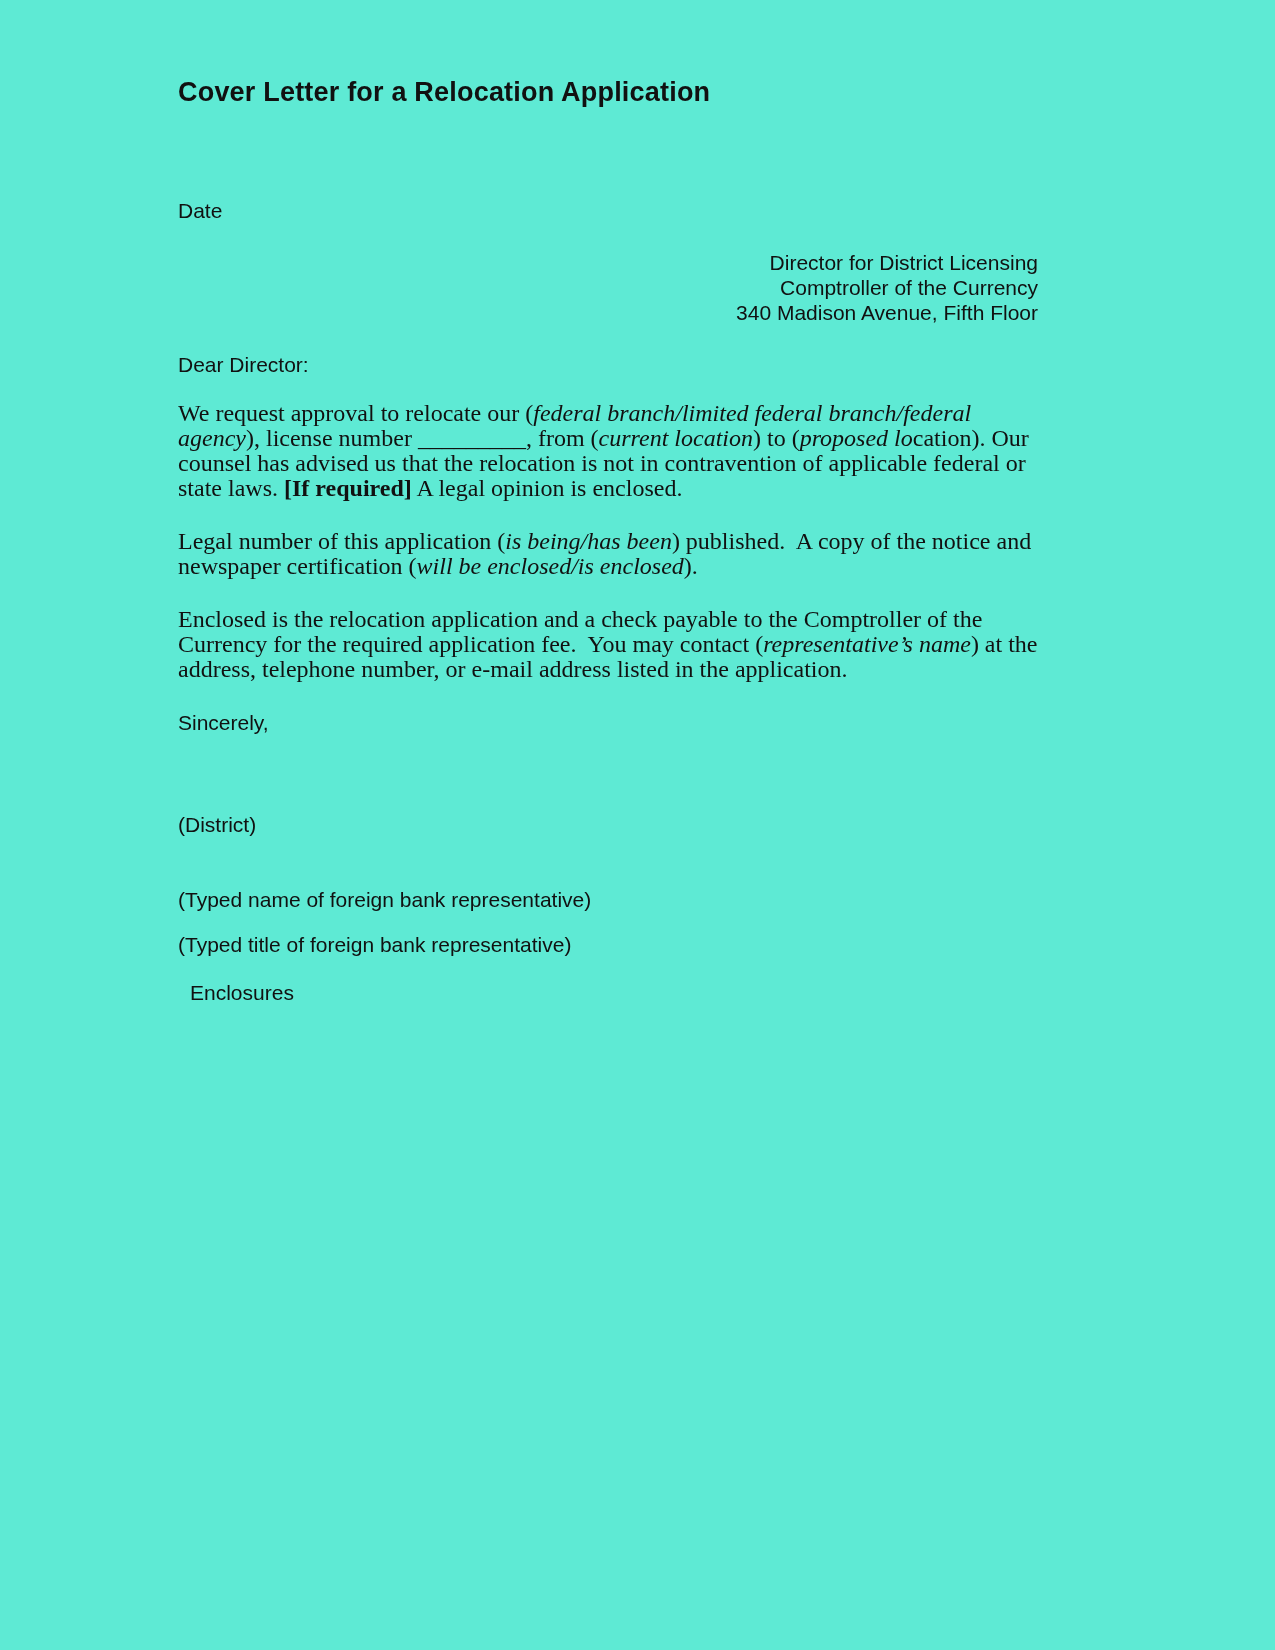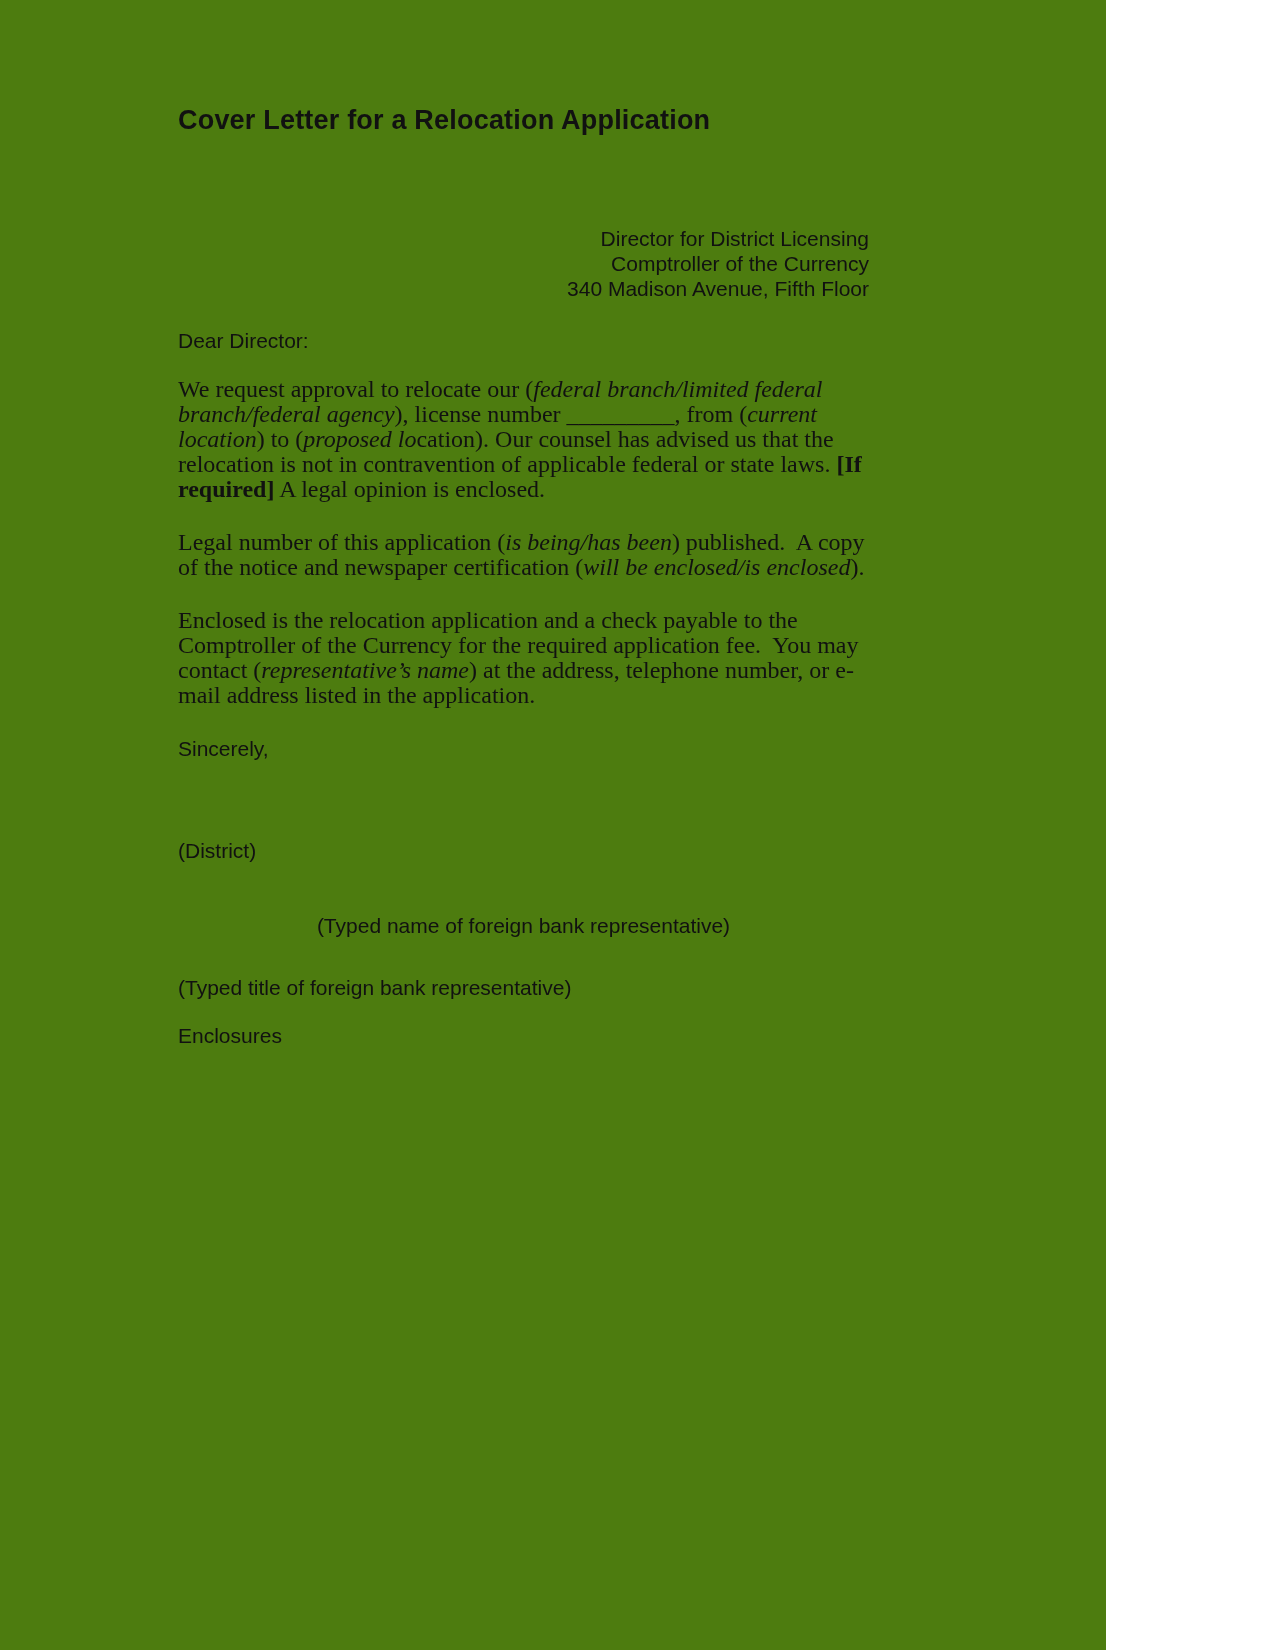--- a/index.html
+++ b/index.html
@@ -1,25 +1,25 @@
 <!DOCTYPE html>
 <html><head>
 <meta charset="utf-8">
 <style>
   html, body {
     margin: 0;
     padding: 0;
     background: #ffffff;
   }
   .page {
-    width: 1106px;
+    width: 1275px;
     height: 1650px;
-    background: #4d7c0f;
+    background: #5eead4;
     box-sizing: border-box;
-    padding: 104px 237px 0 178px;
+    padding: 76px 237px 0 178px;
     font-family: "Liberation Sans", sans-serif;
     color: #111111;
     overflow: hidden;
   }
   .doc-title {
     font-size: 27px;
     line-height: 32px;
     font-weight: 700;
     letter-spacing: 0.2px;
     margin: 0 0 90px 0;
@@ -34,35 +34,36 @@
   .salutation { margin: 0 0 24px 0; }
   .para {
     font-size: 24px;
     line-height: 25px;
     margin: 0 0 28px 0;
     white-space: pre-wrap;
     font-family: Liberation Serif, serif;
   }
   .closing { margin: 0 0 77px 0; }
   .signature-line { margin: 0 0 50px 0; }
-  .typed-name-line { margin: 0 0 37px 0; text-align: center; }
+  .typed-name-line { margin: 0 0 20px 0; }
   .typed-title-line { margin: 0 0 23px 0; }
-  .enclosures-line { margin: 0; }
+  .enclosures-line { margin: 12px; }
   .seg-regular { font-style: normal; font-weight: 400; }
   .seg-italic { font-style: italic; font-weight: 400; }
   .seg-bold { font-style: normal; font-weight: 700; }
   .seg-blank { font-style: normal; font-weight: 400; letter-spacing: 0; }
 </style>
 </head>
 <body>
 
 <div class="page">
 
   <h1 class="doc-title">Cover Letter for a Relocation Application</h1>
 
+  <div class="line date-line">Date</div>
 
   <div class="recipient-block">
       <div class="line">Director for District Licensing</div>
       <div class="line">Comptroller of the Currency</div>
       <div class="line">340 Madison Avenue, Fifth Floor</div>
     </div>
 
   <div class="line salutation">Dear Director:</div>
 
   <p class="para"><span class="seg-regular">We request approval to relocate our (</span><span class="seg-italic">federal branch/limited federal branch/federal agency</span><span class="seg-regular">), license number </span><span class="seg-blank">_________</span><span class="seg-regular">, from (</span><span class="seg-italic">current location</span><span class="seg-regular">) to (</span><span class="seg-italic">proposed lo</span><span class="seg-regular">cation). Our counsel has advised us that the relocation is not in contravention of applicable federal or state laws. </span><span class="seg-bold">[If required]</span><span class="seg-regular"> A legal opinion is enclosed.</span></p>

